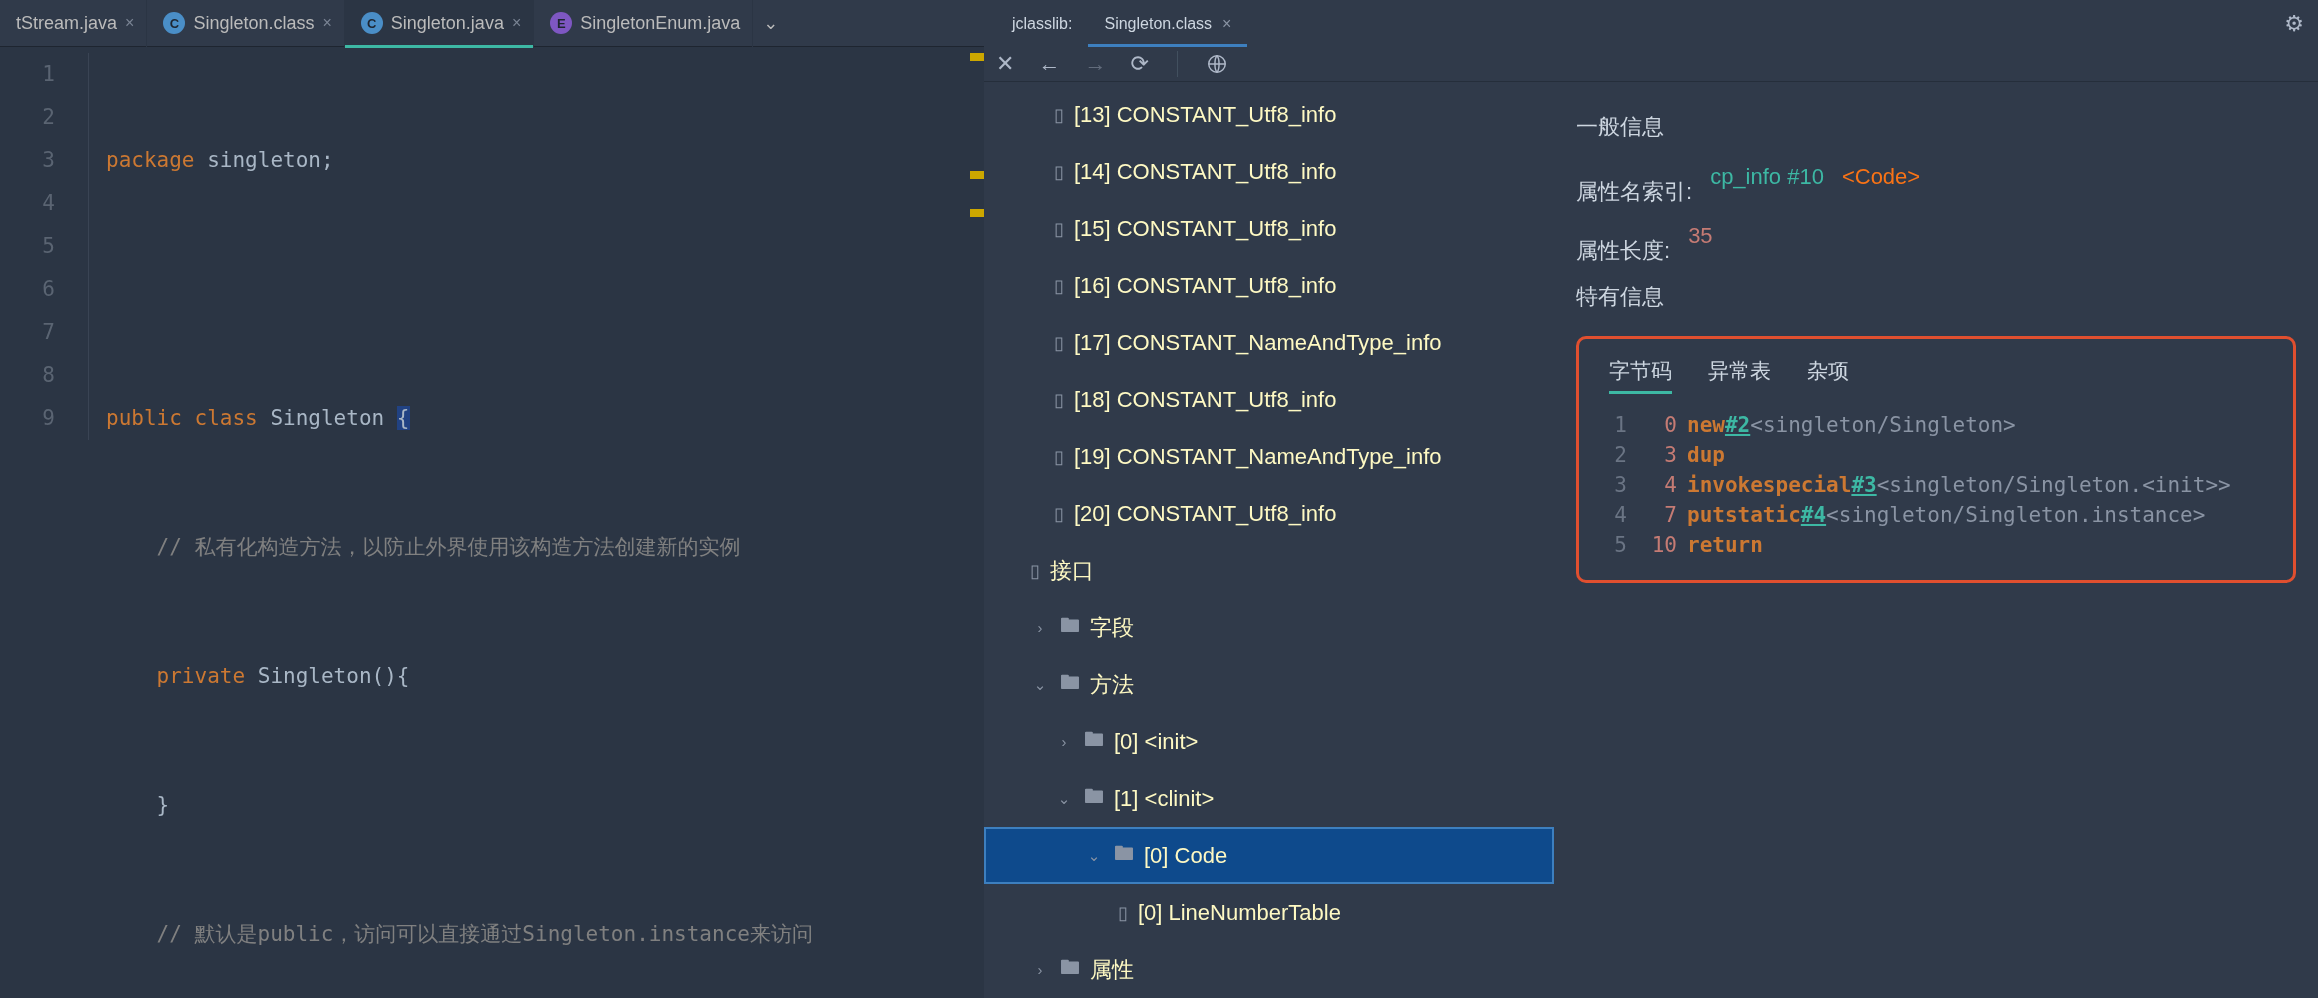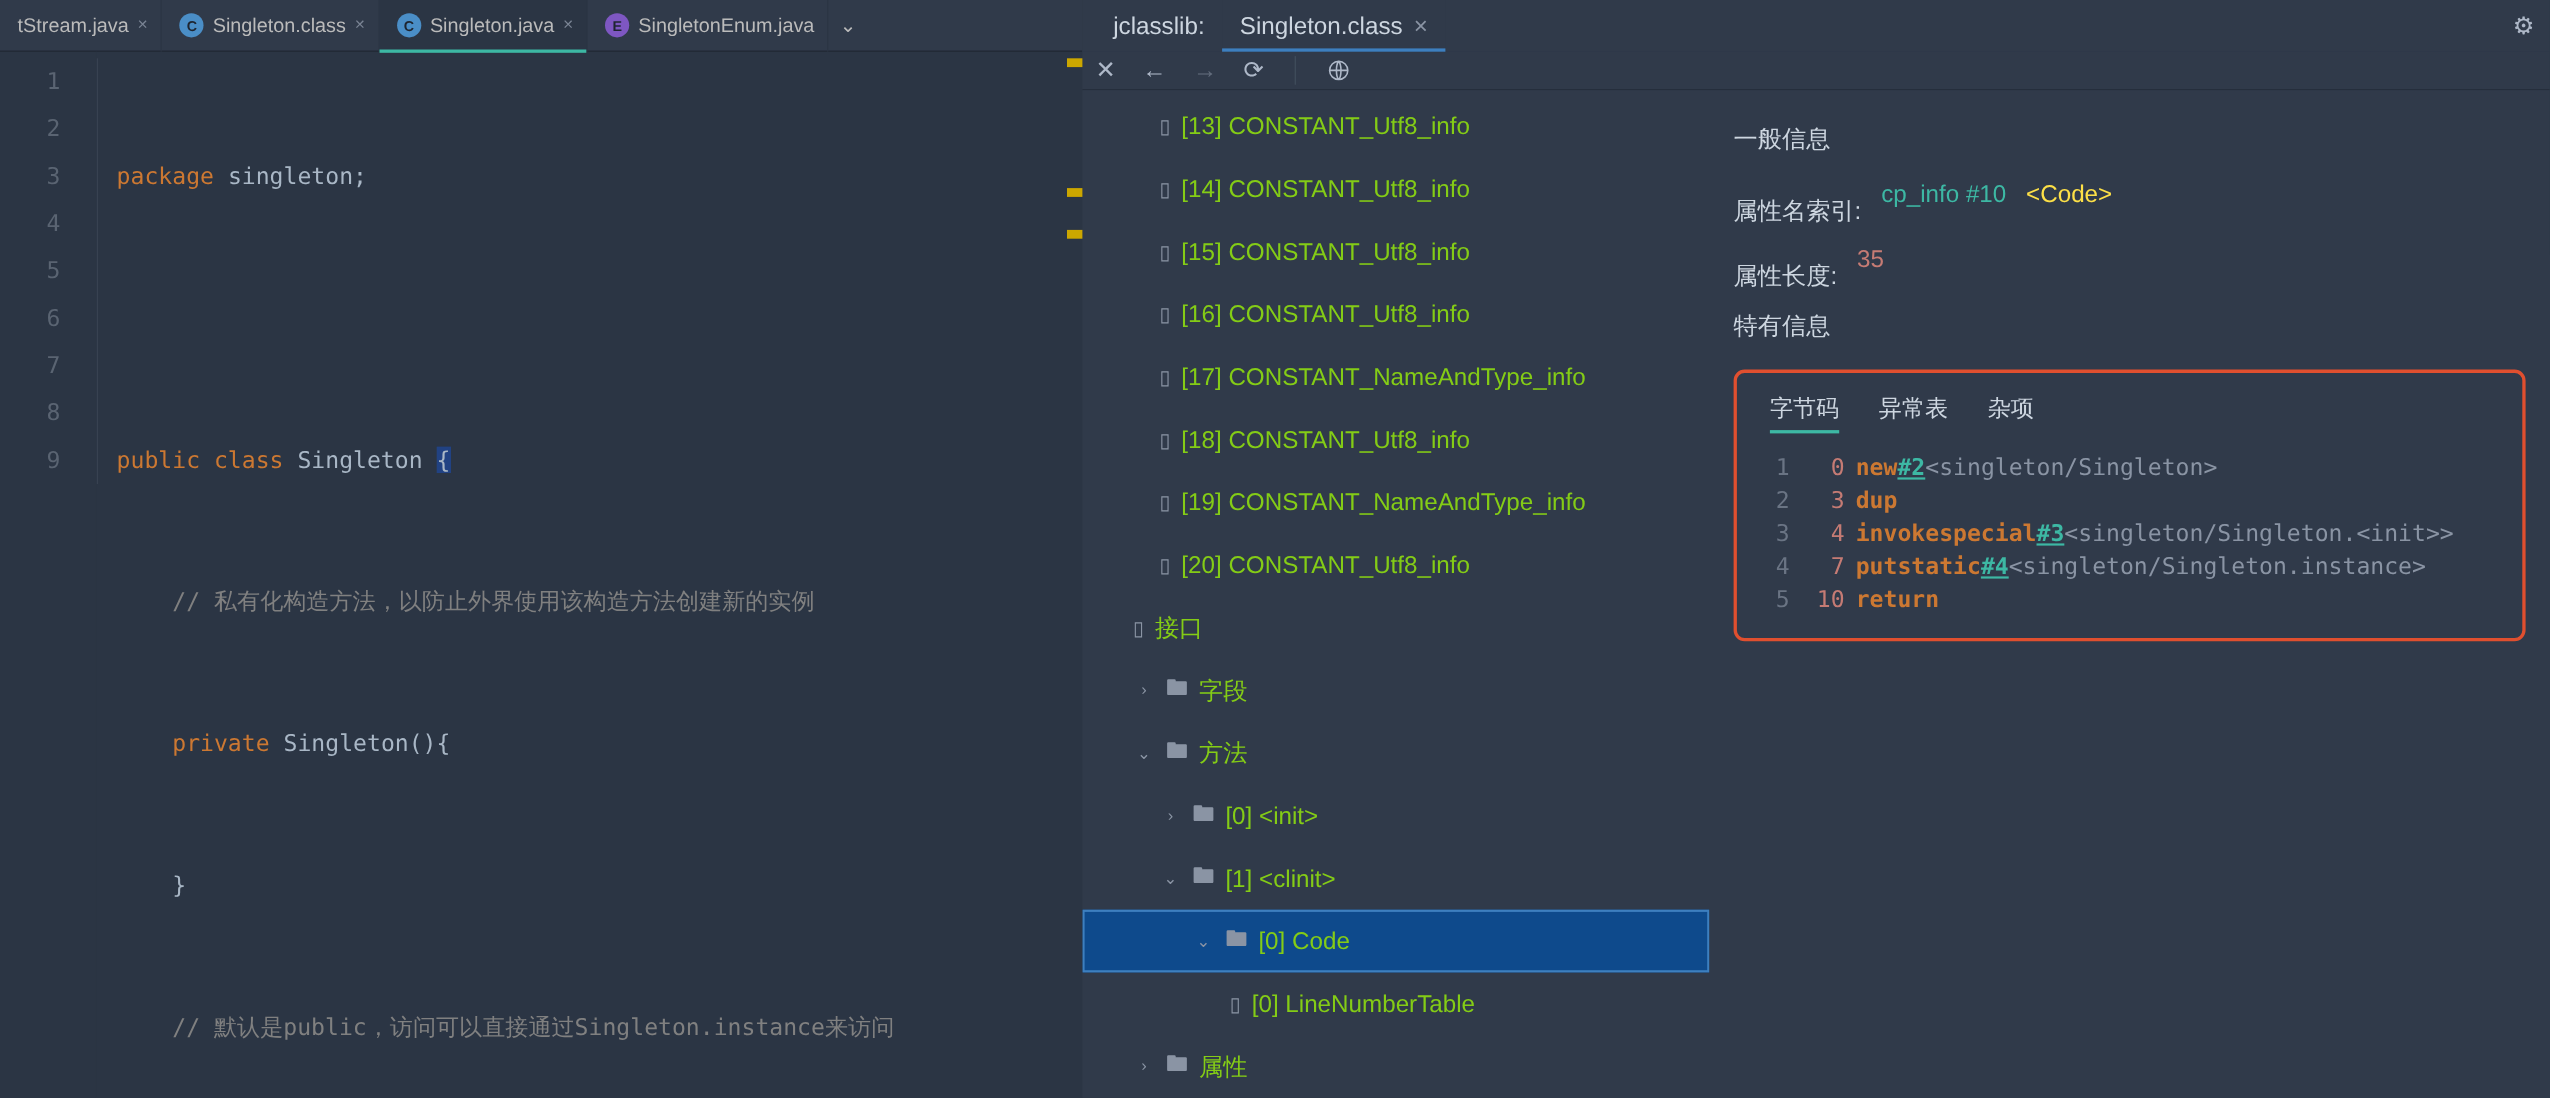--- a/index.html
+++ b/index.html
@@ -29,49 +29,49 @@
 .comment { color:#808080; }
 .type { color:#a9b7c6; }
 .cursor-hl { background:#214283; }
 .right-markers { position:absolute; right:0; top:6px; width:14px; }
 .marker { position:absolute; width:14px; height:8px; }
 .marker.y { background:#cca700; }
 
 
 .right-pane { flex:1; display:flex; flex-direction:column; background:#303a4a; }
 .r-tabs { display:flex; align-items:center; height:47px; background:#303a4a; padding-left:12px; gap:0; }
-.r-tab { display:flex; align-items:center; height:47px; padding:0 16px; font-size:22px; color:#cdd6e0; position:relative; }
+.r-tab { display:flex; align-items:center; height:47px; padding:0 16px; font-size:16px; color:#cdd6e0; position:relative; }
 .r-tab.active { background:#303a4a; }
 .r-tab.active::after { content:""; position:absolute; left:0; right:0; bottom:0; height:3px; background:#3d7fbf; }
 .r-tab .close { margin-left:10px; color:#8a94a4; }
 .r-tabs .gear { margin-left:auto; margin-right:14px; color:#aeb8c8; font-size:22px; }
 
 .toolbar { display:flex; align-items:center; height:50px; padding-left:12px; gap:24px; background:#303a4a; border-bottom:1px solid #252e3b; }
 .toolbar .tbtn { color:#aeb8c8; font-size:22px; display:inline-flex; }
 .toolbar .sep { width:1px; height:26px; background:#42505f; margin:0 4px; }
 
 .r-body { flex:1; display:flex; background:#303a4a; }
 
 
 .tree { width:570px; overflow:hidden; font-size:22px; padding-top:4px; }
 .tree-row { display:flex; align-items:center; height:57px; padding-left:18px; gap:10px; }
 .tree-row.sel { background:#0e4a8c; outline:2px solid #3d7fbf; outline-offset:-2px; }
 .tree-row .expander { width:20px; color:#8a94a4; font-size:15px; display:inline-flex; justify-content:center; }
 .tree-row .folder { color:#8a94a4; font-size:20px; }
 .tree-row .file { color:#8a94a4; font-size:18px; }
-.tree-row .label { color:#84cc16; }
+.tree-row .label { color:#fef9c3; }
 .indent-1{padding-left:46px}.indent-2{padding-left:70px}.indent-3{padding-left:100px}.indent-4{padding-left:134px}
 
 
 .detail { flex:1; padding:20px 22px; overflow:hidden; }
 .detail h3 { color:#cdd6e0; font-size:22px; font-weight:normal; margin-bottom:22px; margin-top:10px; }
 .prop-row { display:flex; gap:18px; font-size:22px; margin-bottom:16px; }
 .prop-row .plabel { color:#cdd6e0;margin-top:13px; }
 .prop-row .link { color:#3db8a4; }
-.prop-row .tag { color:#fde047; }
+.prop-row .tag { color:#f97316; }
 .prop-row .num { color:#c57b74; }
 
 .bytecode-box { margin-top:24px; border:3px solid #e04f2f; border-radius:10px; padding:8px 0 20px 0; }
 .bc-tabs { display:flex; gap:36px; padding:10px 30px 10px 30px; font-size:21px; }
 .bc-tab { color:#cdd6e0; padding-bottom:6px; }
 .bc-tab.active { border-bottom:3px solid #3db8a4; }
 .bc-code { font-family:"Menlo","Consolas",monospace; font-size:21px; line-height:30px; padding:6px 30px 0 18px; white-space:pre; }
 .bc-line { display:flex; }
 .bc-ln { width:30px; text-align:right; color:#6a7484; margin-right:18px; }
 .bc-off { color:#c57b74; display:inline-block; width:32px; text-align:right; margin-right:10px; }

